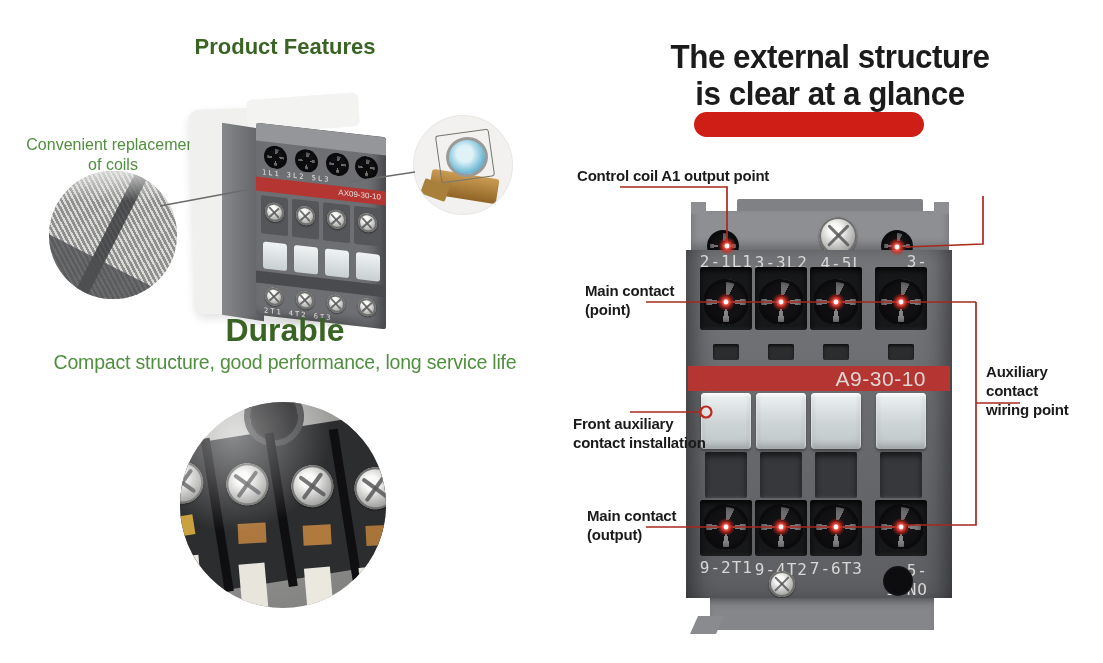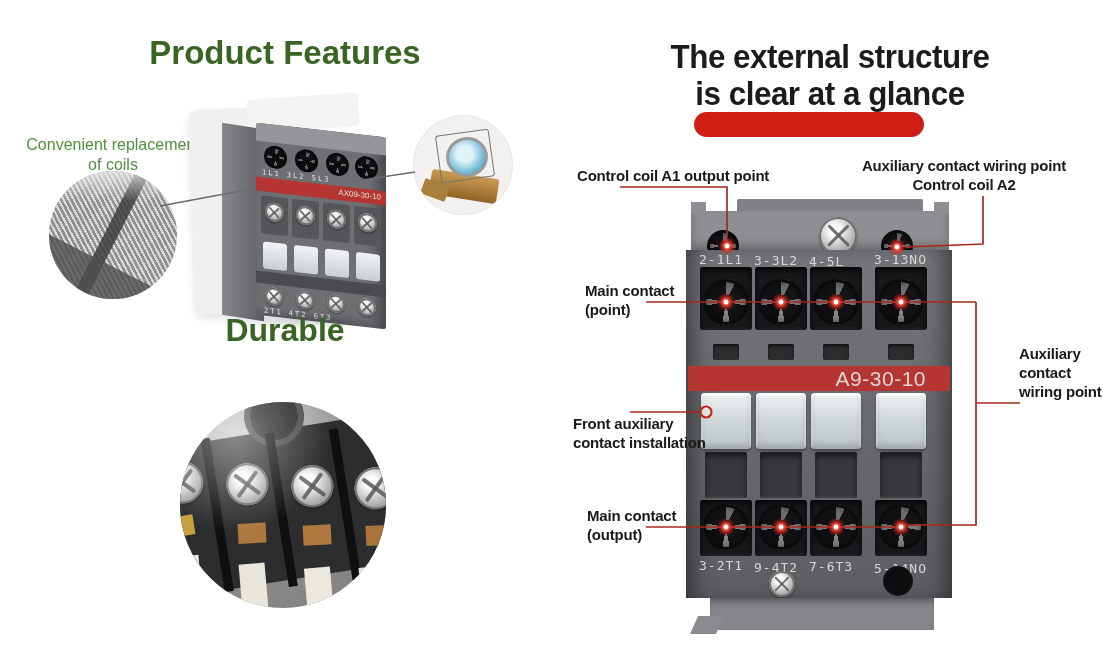--- a/index.html
+++ b/index.html
@@ -21,40 +21,40 @@
     box-shadow:inset 0 0 0 3px #0b0b0d, inset 0 0 10px rgba(0,0,0,.85);}
   .screw-silver{position:absolute;border-radius:50%;
     background:radial-gradient(circle at 42% 35%,#fafaf8 0 18%,#d2d2d0 40%,#a9a9a7 65%,#7e7e7c);
     box-shadow:inset 0 0 0 2px #6e6e6c,0 1px 2px rgba(0,0,0,.5);}
   .screw-silver:before,.screw-silver:after{content:"";position:absolute;left:12%;right:12%;top:46%;
     height:9%;background:rgba(88,88,90,.85);border-radius:2px;}
   .screw-silver:before{transform:rotate(45deg);}
   .screw-silver:after{transform:rotate(-45deg);}
   .tblock{position:absolute;width:52px;height:63px;background:#17181a;border-radius:3px;
     box-shadow:inset 0 3px 6px rgba(0,0,0,.9), inset 0 -2px 3px rgba(255,255,255,.06);}
-  .tlabel{position:absolute;width:54px;text-align:left;color:#d8d7d5;
-    font-family:"DejaVu Sans Mono",monospace;font-size:13px;letter-spacing:1px;}
+  .tlabel{position:absolute;width:54px;text-align:right;color:#d8d7d5;
+    font-family:"DejaVu Sans Mono",monospace;font-size:16px;letter-spacing:1px;}
   .vent{position:absolute;width:26px;height:16px;background:#2b2c2e;border-radius:2px;
     box-shadow:inset 0 2px 3px rgba(0,0,0,.7);}
   .wbtn{position:absolute;width:50px;height:56px;border-radius:4px;
     background:linear-gradient(180deg,#eef2f3,#cdd4d6 55%,#bfc6c8);
     box-shadow:inset 0 2px 3px #fff, inset 0 -4px 6px rgba(0,0,0,.18), 0 2px 3px rgba(0,0,0,.35);}
   .pusher{position:absolute;width:42px;height:46px;background:#37383c;border-radius:2px;
     box-shadow:inset 0 4px 6px rgba(0,0,0,.6), inset 0 -2px 2px rgba(255,255,255,.07);}
   .mk{font-family:"DejaVu Sans Mono",monospace;font-size:7px;line-height:1;color:#e8e8e6;
       white-space:pre;letter-spacing:2px;}
 </style>
 </head>
 <body>
 
 <div id="canvas">
 
   <div class="abs" style="left:0;top:0;width:551px;height:663px;">
 
-    <div class="abs green-head" style="left:40px;top:34px;width:490px;font-size:33px;">Product Features</div>
+    <div class="abs green-head" style="left:40px;top:34px;width:490px;font-size:22px;">Product Features</div>
 
     <div class="abs green-text" style="left:13px;top:135px;width:200px;font-size:16px;">
       <div>Convenient replacement</div>
       <div>of coils</div>
     </div>
 
     <div class="abs" style="left:49px;top:171px;width:128px;height:128px;border-radius:50%;overflow:hidden;background:#adadab;">
       <div class="abs" style="left:0;top:0;right:0;bottom:0;
            background:repeating-linear-gradient(62deg,rgba(255,255,255,.55) 0 2px,rgba(118,118,116,.55) 2px 4.5px);"></div>
       <div class="abs" style="left:52px;top:-14px;width:13px;height:170px;
@@ -116,20 +116,21 @@
            background:linear-gradient(145deg,#eceima 0,#e9e9e7 0,#b9b9b7 60%,#8e8e8c);border:1px solid #76766f;
            border-radius:3px;transform:rotate(-8deg);"></div>
       <div class="abs" style="left:32px;top:21px;width:36px;height:34px;border-radius:50%;
            border:3px solid #9a9a98;background:radial-gradient(circle at 45% 40%,#dff2f8 0 28%,#7cc0da 62%,#3d85ab);transform:rotate(-8deg);"></div>
     </div>
 
     <div class="abs green-text" style="left:385px;top:212px;width:160px;font-size:16.5px;">
     </div>
 
     <div class="abs green-head" style="left:40px;top:312px;width:490px;font-size:32px;">Durable</div>
+    <div class="abs green-text" style="left:20px;top:351px;width:530px;font-size:19.5px;letter-spacing:-.2px;">Compact structure, good performance, long service life</div>
 
     <div class="abs" style="left:180px;top:402px;width:206px;height:206px;border-radius:50%;overflow:hidden;
                 background:radial-gradient(circle at 30% 18%,#c9c9c7,#8f8f8d 55%,#7a7a78);">
       <div class="abs" style="left:-30px;top:-30px;width:266px;height:266px;transform:rotate(-9deg);">
         <div class="abs" style="left:8px;top:58px;width:250px;height:150px;background:#2c2d2f;"></div>
         <div class="abs" style="left:108px;top:14px;width:48px;height:48px;border-radius:50%;
              background:radial-gradient(#232325 60%,#3c3d3f);border:6px solid #47484a;"></div>
         <div class="abs" style="left:62px;top:55px;width:9px;height:155px;background:#0f0f11;"></div>
         <div class="abs" style="left:126px;top:60px;width:9px;height:155px;background:#0f0f11;"></div>
         <div class="abs" style="left:190px;top:66px;width:9px;height:155px;background:#0f0f11;"></div>
@@ -211,47 +212,43 @@
 
     <div class="tblock" style="left:700px;top:500px;height:56px;"></div>
     <div class="tblock" style="left:755px;top:500px;height:56px;"></div>
     <div class="tblock" style="left:810px;top:500px;height:56px;"></div>
     <div class="tblock" style="left:875px;top:500px;height:56px;"></div>
     <div class="screw-dark" style="left:703px;top:504px;width:46px;height:46px;"></div>
     <div class="screw-dark" style="left:758px;top:504px;width:46px;height:46px;"></div>
     <div class="screw-dark" style="left:813px;top:504px;width:46px;height:46px;"></div>
     <div class="screw-dark" style="left:878px;top:504px;width:46px;height:46px;"></div>
 
-    <div class="tlabel" style="left:699px;top:558px;">3-2T1</div>
+    <div class="tlabel" style="left:699px;top:558px;">9-2T1</div>
     <div class="tlabel" style="left:754px;top:560px;">9-4T2</div>
     <div class="tlabel" style="left:809px;top:559px;">7-6T3</div>
     <div class="tlabel" style="left:874px;top:561px;">5-14NO</div>
 
     <div class="screw-silver" style="left:769px;top:571px;width:26px;height:26px;"></div>
     <div class="abs" style="left:883px;top:566px;width:30px;height:30px;border-radius:50%;
          background:radial-gradient(#0d0d0f 60%,#2c2d2f);"></div>
 
     <div class="abs" style="left:710px;top:598px;width:224px;height:32px;background:#85868a;
          box-shadow:inset 0 8px 8px -6px rgba(0,0,0,.45);"></div>
     <div class="abs" style="left:694px;top:616px;width:26px;height:18px;background:#8a8b8f;transform:skewX(-24deg);"></div>
   </div>
 
   <div class="abs cl" style="left:577px;top:166px;white-space:nowrap;">Control coil A1 output point</div>
 
-  <div class="abs cl" style="left:852px;top:156px;width:224px;text-align:center;white-space:nowrap;">
-    <div>Auxiliary contact wiring point</div>
-    <div>Control coil A2</div>
-  </div>
 
   <div class="abs cl" style="left:585px;top:281px;">
     <div>Main contact</div>
     <div>(point)</div>
   </div>
 
-  <div class="abs cl" style="left:986px;top:344px;margin-left:33px;">
+  <div class="abs cl" style="left:986px;top:362px;">
     <div>Auxiliary</div>
     <div>contact</div>
     <div>wiring point</div>
   </div>
 
   <div class="abs cl" style="left:573px;top:414px;">
     <div>Front auxiliary</div>
     <div>contact installation</div>
   </div>
 

